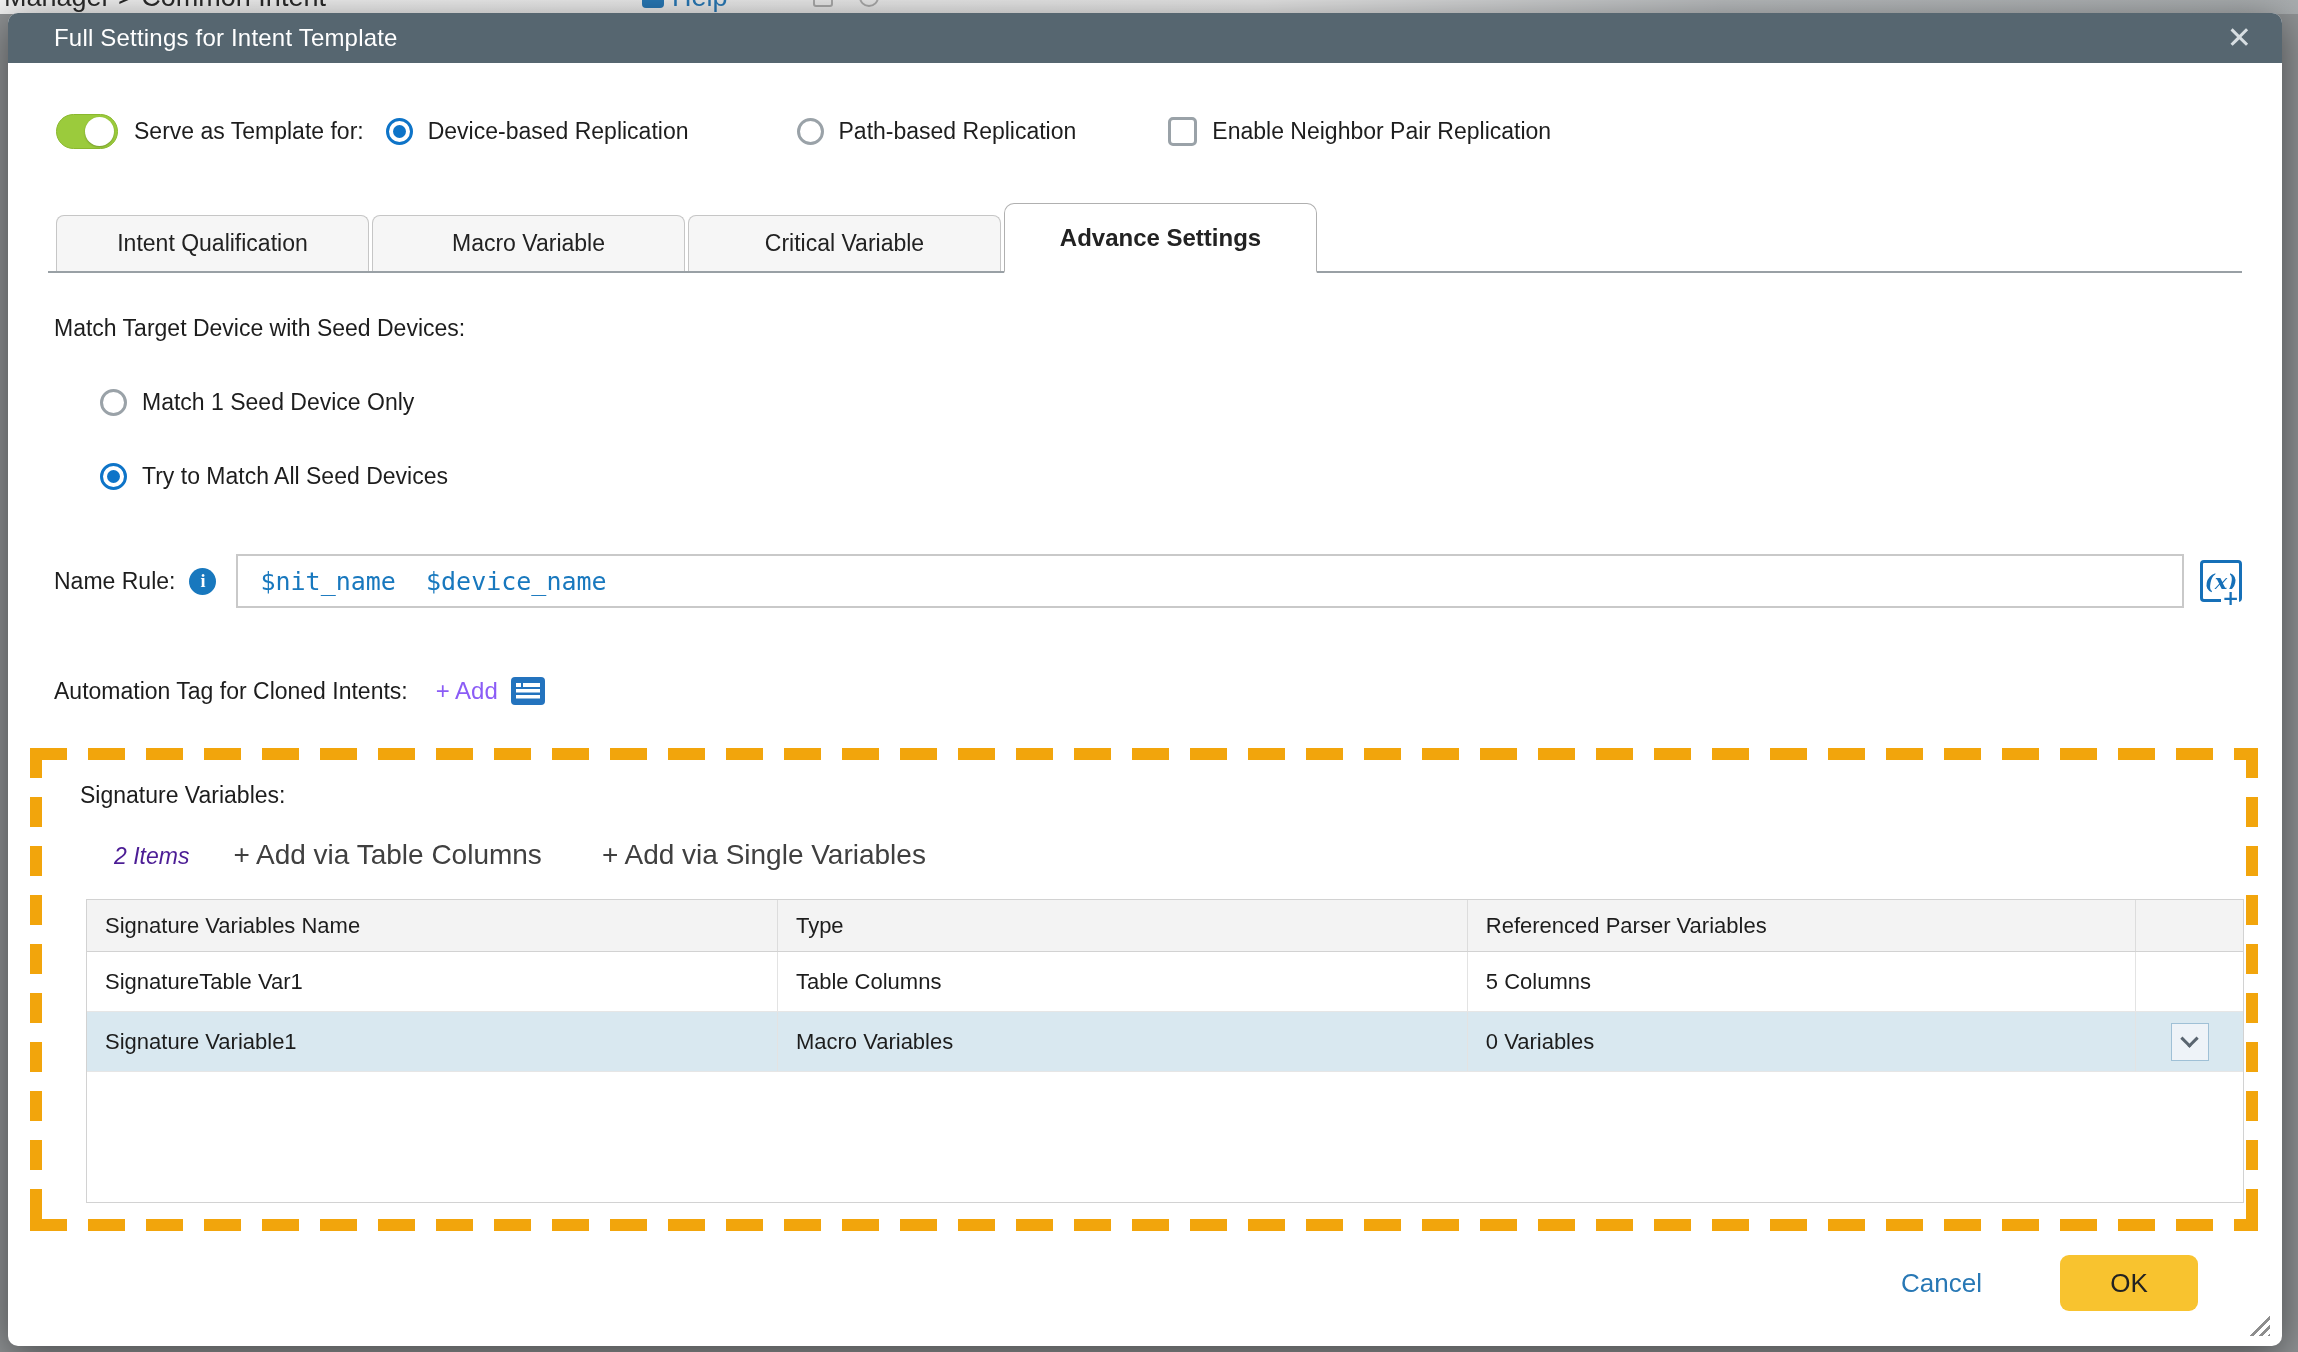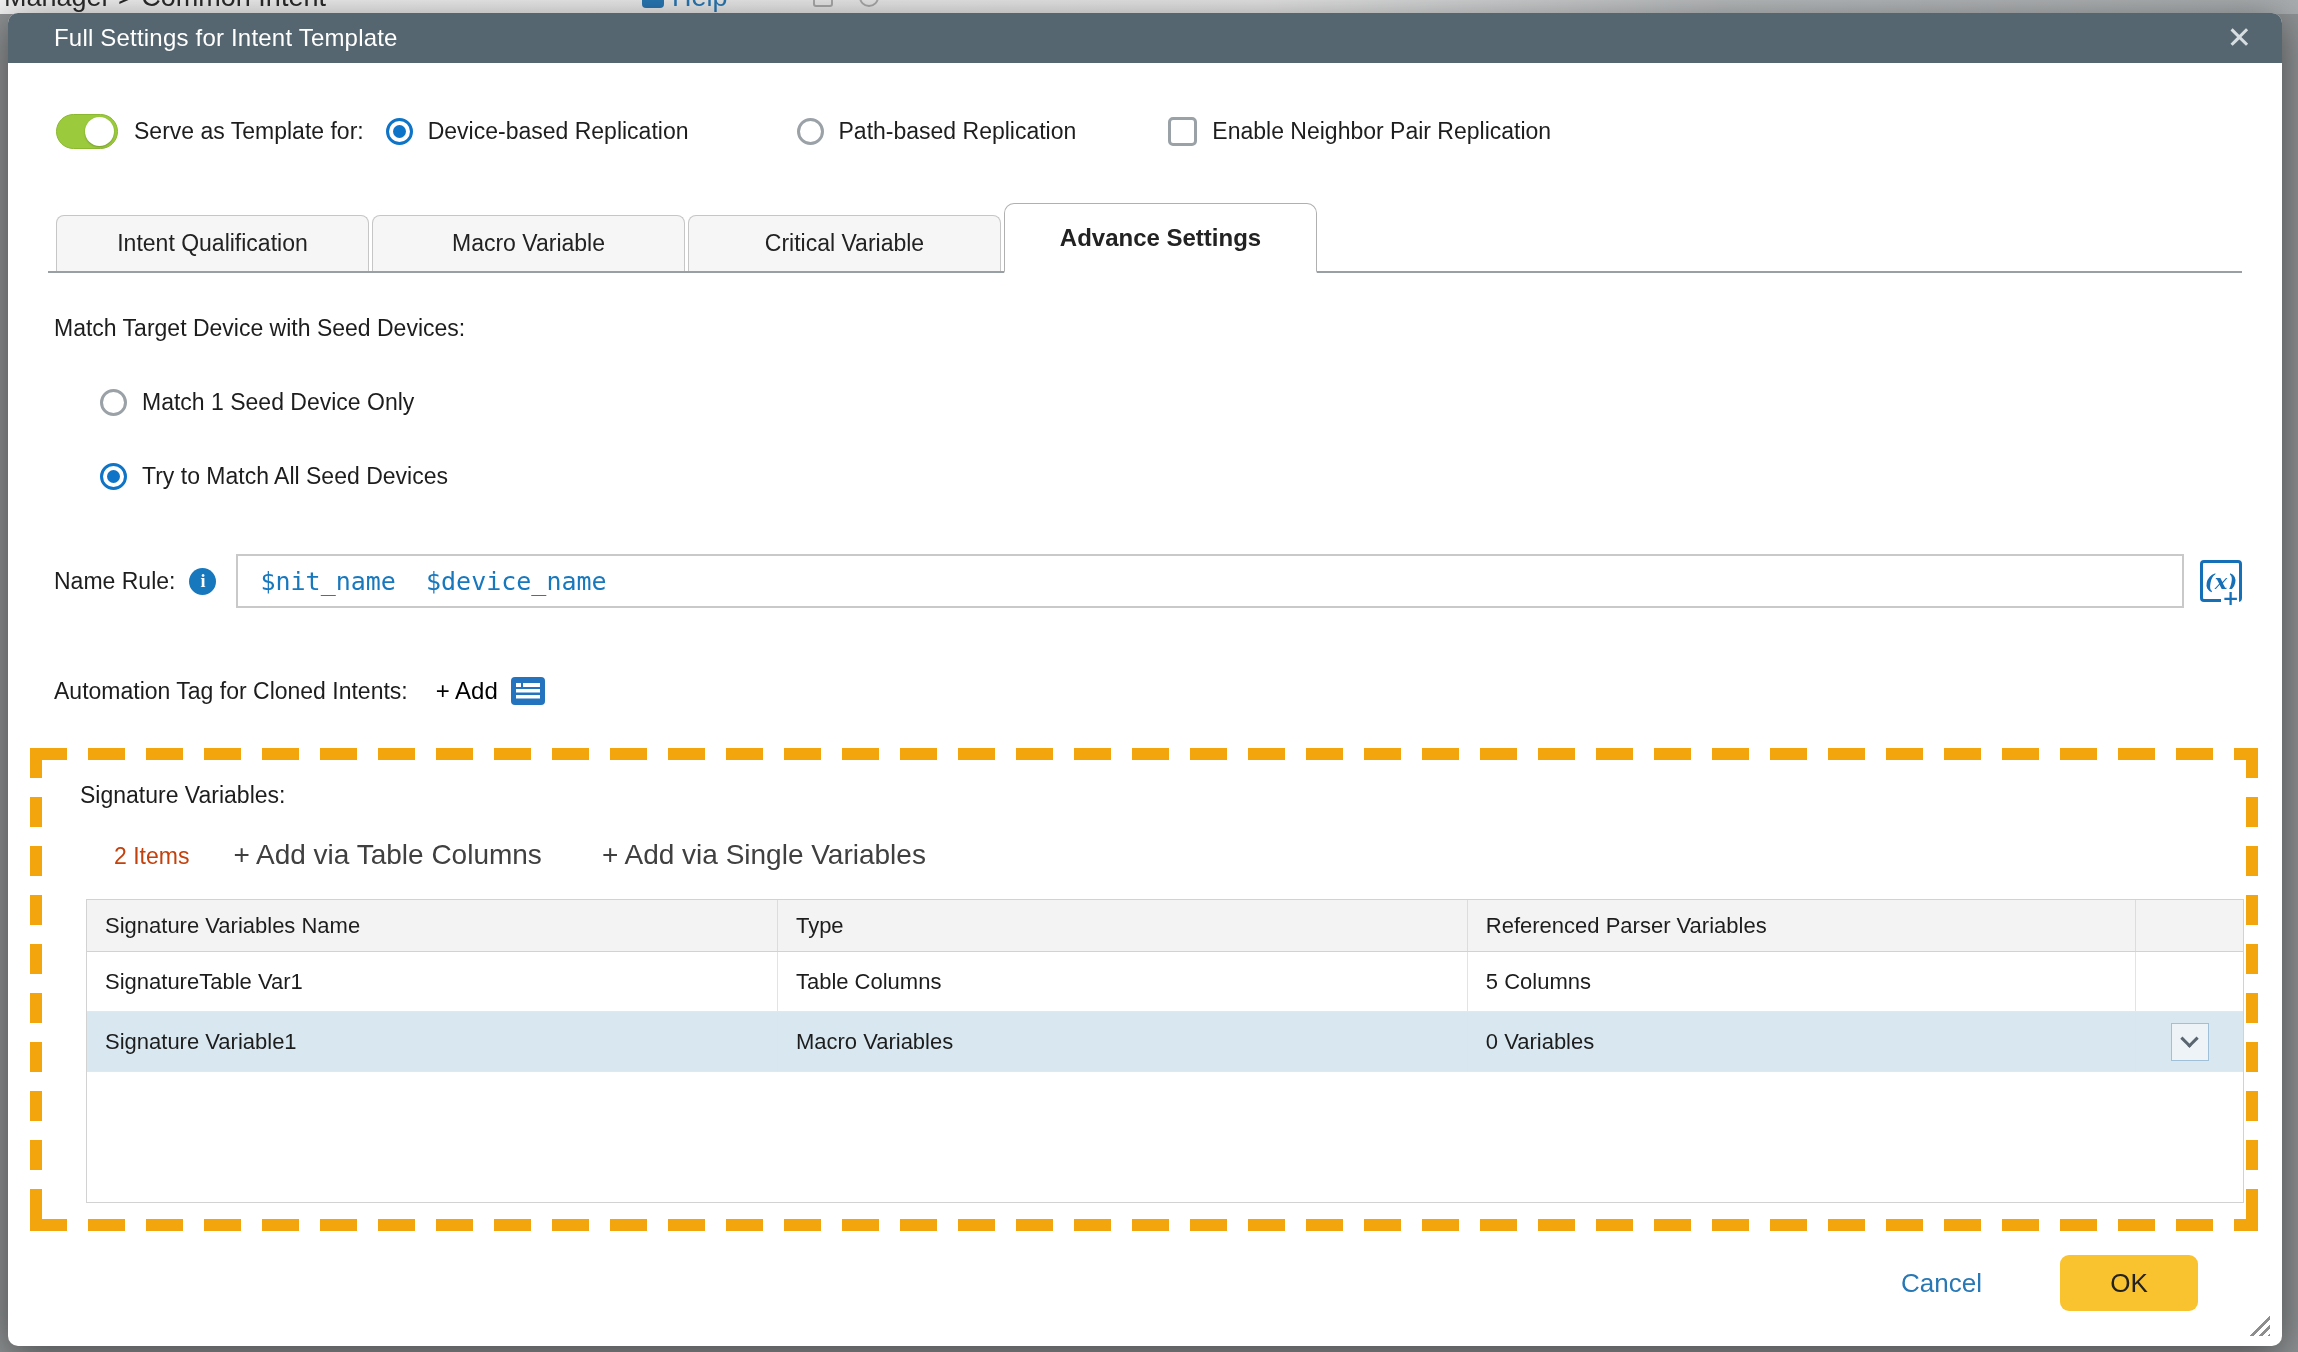--- a/index.html
+++ b/index.html
@@ -112,39 +112,39 @@
   .var-icon {
     margin-left:16px; width:42px; height:42px; border:3px solid #1670B8; border-radius:4px;
     color:#1670B8; display:flex; align-items:center; justify-content:center;
     font-family:"DejaVu Serif",serif; font-style:italic; font-weight:700; font-size:21px;
     position:relative; flex:0 0 auto; cursor:pointer; background:#fff;
   }
   .var-plus { position:absolute; right:0px; bottom:-8px; font-size:20px; font-style:normal; font-weight:700; background:#fff; line-height:18px; padding-left:1px; }
 
   
   .autotag-row { margin-top:68px; margin-left:6px; display:flex; align-items:center; font-size:23px; }
-  .add-link { color:#000000; margin-left:28px; font-size:24px; cursor:pointer; }
+  .add-link { color:#8b5cf6; margin-left:28px; font-size:24px; cursor:pointer; }
   .taglist-icon { margin-left:12px; width:36px; height:30px; cursor:pointer; }
 
   
   .sig-box { margin:42px -16px 0 -18px; position:relative; height:483px; }
   .d-top, .d-bottom {
     position:absolute; left:0; right:0; height:12px;
     background:repeating-linear-gradient(90deg,#F2A50C 0 37px, transparent 37px 58px);
   }
   .d-top { top:0; } .d-bottom { bottom:0; }
   .d-left, .d-right {
     position:absolute; top:0; bottom:0; width:12px;
     background:repeating-linear-gradient(180deg,#F2A50C 0 30px, transparent 30px 49px);
   }
   .d-left { left:0; } .d-right { right:0; }
   .sig-inner { position:absolute; inset:12px; padding-top:22px; }
   .sig-title { margin-left:38px; font-size:23px; }
   .sig-actions { margin-left:72px; margin-top:30px; display:flex; align-items:baseline; font-size:23px; }
-  .sig-count { color:#c2410c; }
+  .sig-count { color:#4c1d95;font-style:italic; }
   .link { color:#404040; cursor:pointer; font-size:28px; }
   .lk1 { margin-left:44px; } .lk2 { margin-left:60px; }
 
   .sig-table { margin:28px 2px 0 44px; border:1px solid #d2d2d2; height:304px; background:#fff; }
   .t-header { height:52px; background:#f3f3f3; border-bottom:1px solid #d2d2d2; display:flex; align-items:stretch; font-size:22px; color:#1d1d1d; }
   .t-row { height:60px; display:flex; align-items:stretch; border-bottom:1px solid #e6e6e6; font-size:22px; }
   .t-row.selected { background:#D9E8F0; }
   .cell { display:flex; align-items:center; padding-left:18px; }
   .c-name { width:32%; }
   .c-type { width:32%; border-left:1px solid #e3e3e3; }

